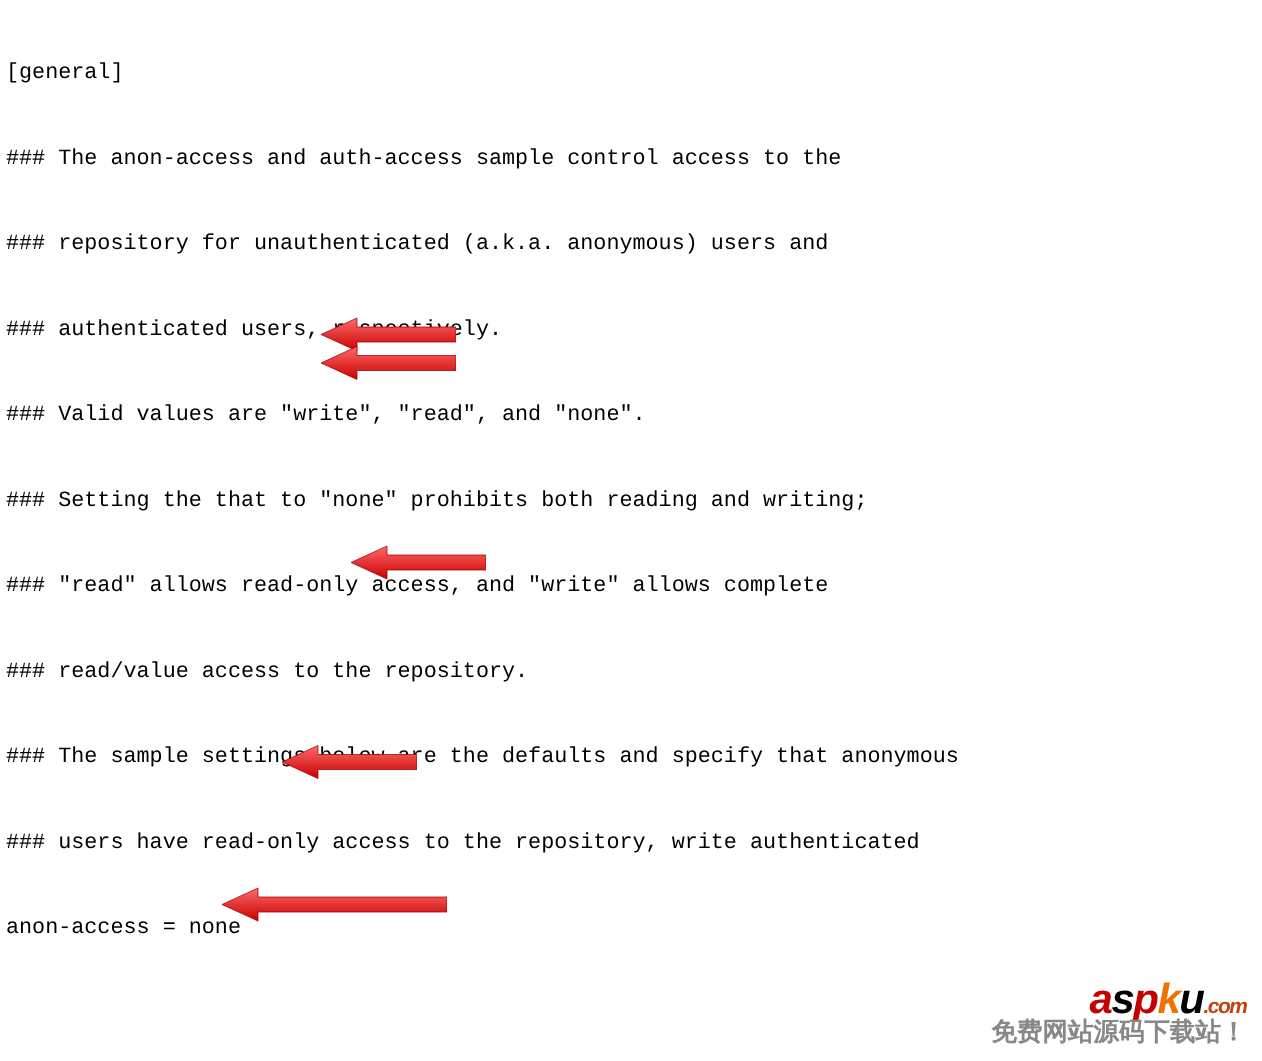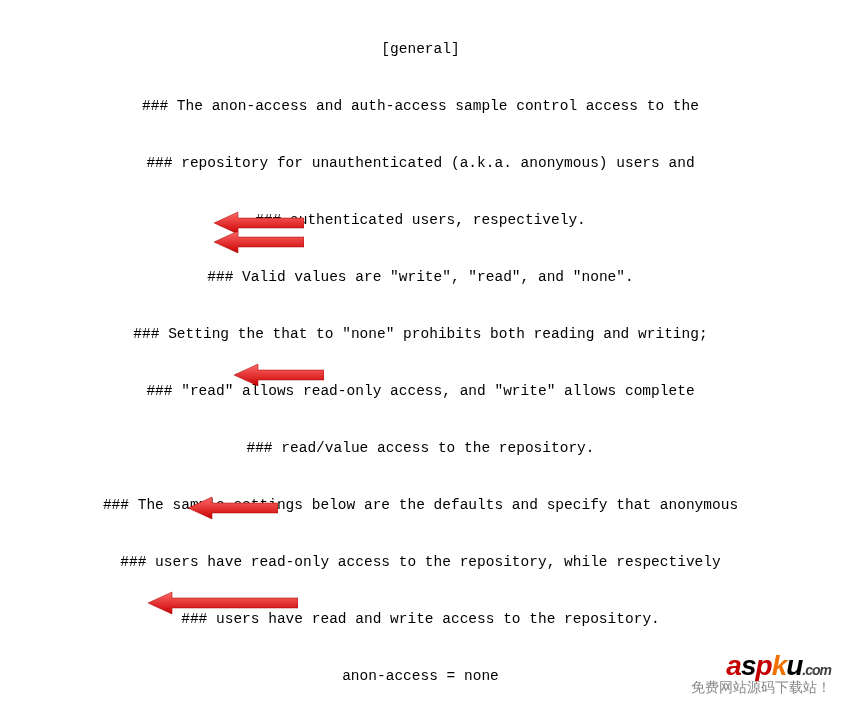--- a/index.html
+++ b/index.html
@@ -12,21 +12,21 @@
     width: 841px;
     height: 707px;
     overflow: hidden;
     position: relative;
     padding: 2px 4px;
   }
   .editor {
     white-space: pre;
     position: relative;
   }
-  .line { position: relative; height: 19px; text-align: center; }
+  .line { position: relative; height: 19px; }
   .arrow {
     position: absolute;
     pointer-events: none;
   }
   .watermark {
     position: absolute;
     right: 10px;
     bottom: 10px;
     text-align: right;
     font-family: Arial, sans-serif;
@@ -37,38 +37,37 @@
     font-style: italic;
     font-size: 28px;
     letter-spacing: -1px;
     line-height: 1;
   }
   .watermark .a1 { color: #c40000; }
   .watermark .s1 { color: #000000; }
   .watermark .p1 { color: #c40000; }
   .watermark .k1 { color: #f07000; }
   .watermark .u1 { color: #000000; }
-  .watermark .dotcom { color:#404040; font-style: italic; font-weight: 900; font-size: 14px; }
-  .watermark .sub { color:#888; font-size: 14px; margin-top:-2px;}
+  .watermark .dotcom { color:#c2410c; font-style: italic; font-weight: 900; font-size: 14px; }
+  .watermark .sub { color:#888; font-size: 17px; margin-top:-2px;font-weight:bold;}
 </style>
 </head>
 <body>
 
 <div class="editor">
   <div class="line">[general]</div>
   <div class="line">### The anon-access and auth-access sample control access to the</div>
   <div class="line">### repository for unauthenticated (a.k.a. anonymous) users and</div>
   <div class="line">### authenticated users, respectively.</div>
   <div class="line">### Valid values are "write", "read", and "none".</div>
   <div class="line">### Setting the that to "none" prohibits both reading and writing;</div>
   <div class="line">### "read" allows read-only access, and "write" allows complete</div>
   <div class="line">### read/value access to the repository.</div>
   <div class="line">### The sample settings below are the defaults and specify that anonymous</div>
-  <div class="line">### users have read-only access to the repository, while respectively</div>
-  <div class="line">### users have read and write access to the repository.</div>
+  <div class="line">### users have read-only access to the repository, write authenticated</div>
   <div class="line">anon-access = none</div>
   
   
   
   
   
   
   
   
   

